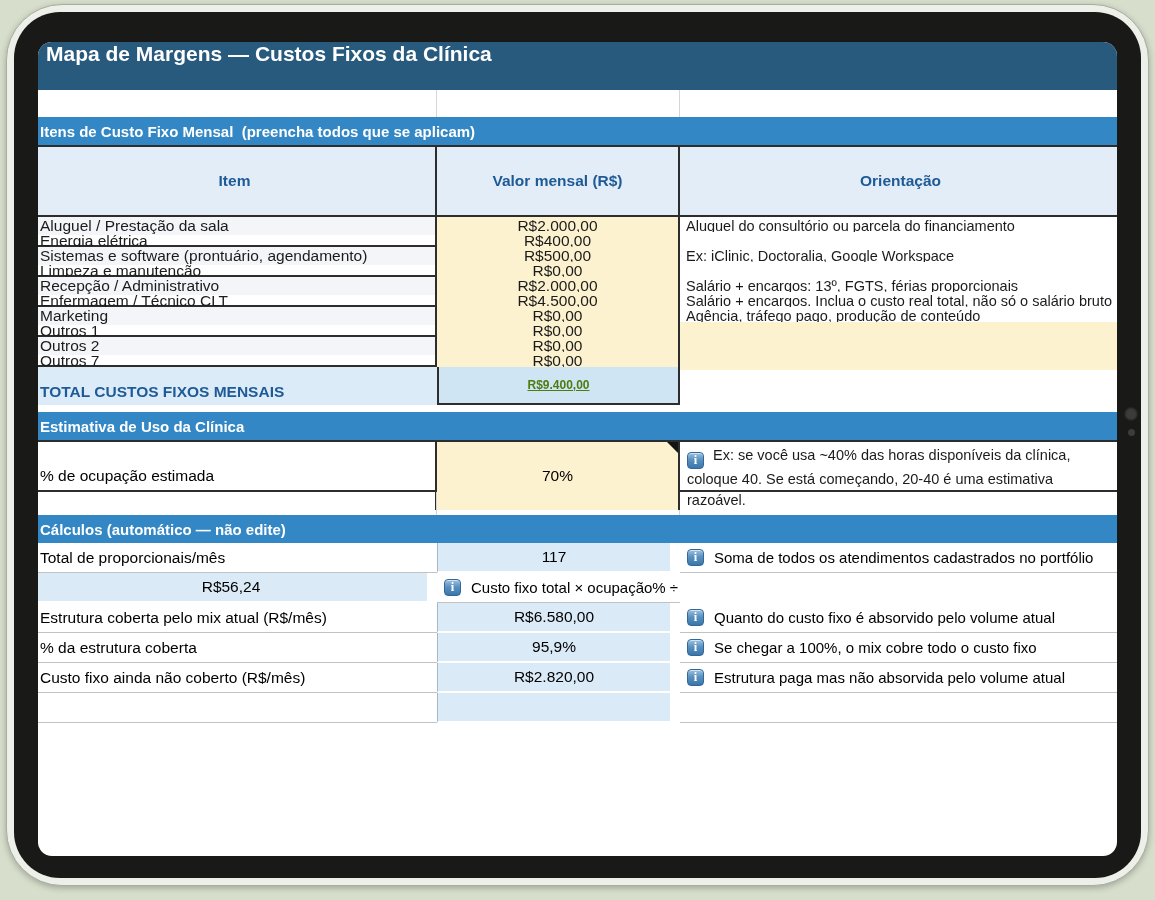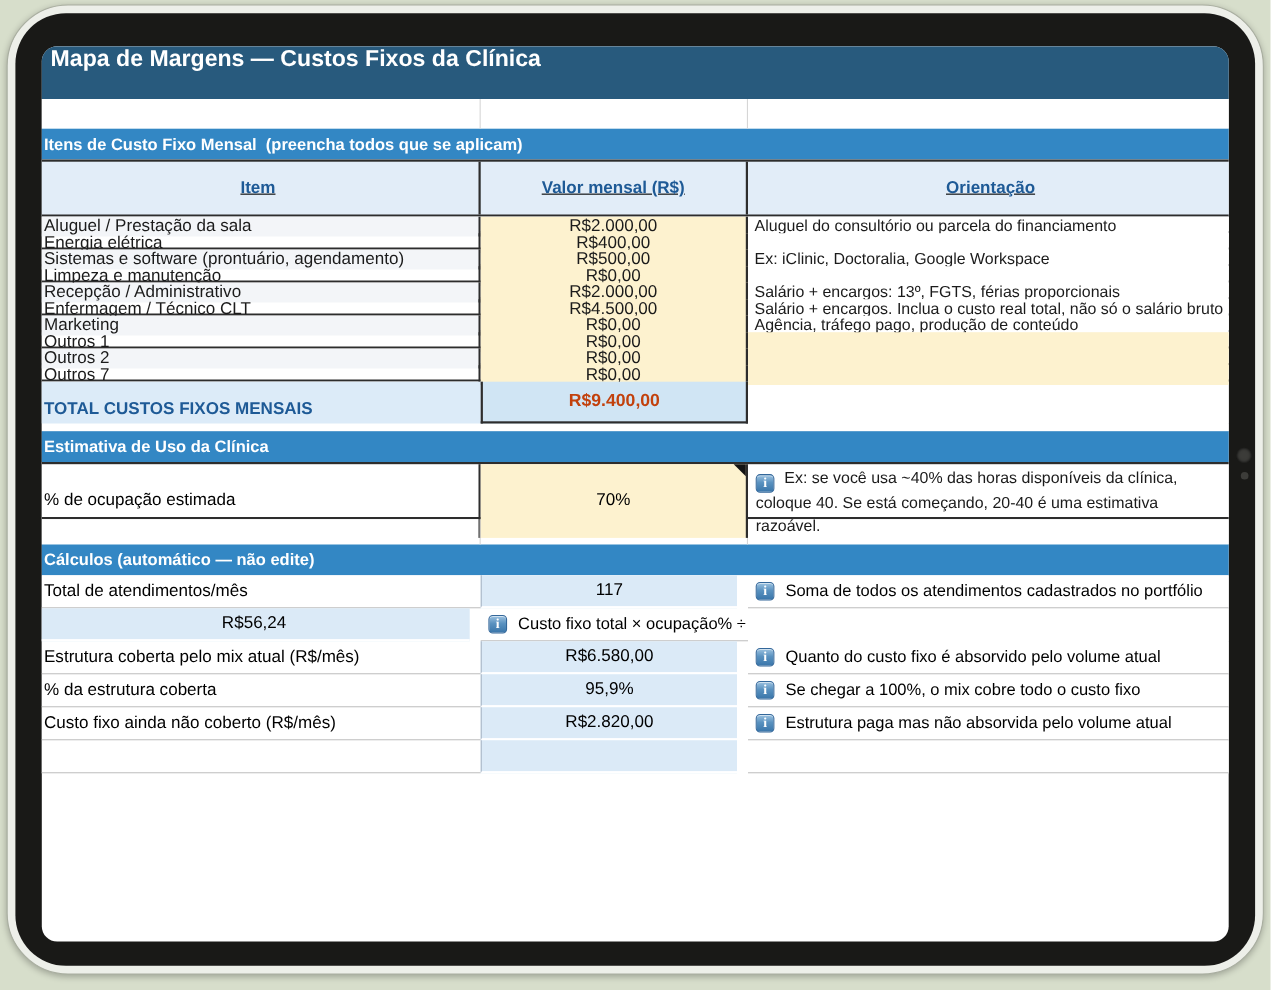--- a/index.html
+++ b/index.html
@@ -30,22 +30,22 @@
   .gap-row .gc { border-right:1px solid #d6d6d6; }
   .gap-row .gc:last-child { border-right:none; }
   .gap-plain { height:7px; background:#fff; }
   .gap-row.short { height:23px; }
 
   .sec-header { height:28px; background:#3387c4; color:#fff; font-weight:bold;
                 font-size:15px; display:flex; align-items:center; padding-left:6px;
                 white-space:pre-wrap; }
 
   
-  .thead { height:52px; background:#e2edf8; border-top:2px solid #2d2d2d;
-           border-bottom:2px solid #2d2d2d;text-decoration:underline; }
+  .thead { height:72px; background:#e2edf8; border-top:2px solid #2d2d2d;
+           border-bottom:2px solid #2d2d2d; }
   .thead .th { display:flex; align-items:center; justify-content:center;
                color:#1e5a96; font-weight:bold; font-size:15.5px;
                border-right:2px solid #2d2d2d; }
   .thead .th:last-child { border-right:none; }
 
   .fc-row { height:15px; border-bottom:2px solid #2d2d2d; background:#fff; }
   .fc-rows > div:nth-of-type(odd) .fc-item { background:#f3f5f8; }
   .fc-item { display:flex; align-items:center; padding-left:6px; font-size:15.5px;
              color:#1b1b1b; border-right:2px solid #2d2d2d; white-space:nowrap; overflow:hidden; }
   .fc-val { display:flex; align-items:center; justify-content:center; font-size:15.5px;
@@ -53,21 +53,21 @@
   .fc-guid { display:flex; align-items:center; padding-left:6px; font-size:14.5px;
              color:#1b1b1b; white-space:nowrap; overflow:hidden; background:#fff; }
   .fc-guid.g-edit { background:#fdf2cf; }
 
   
   .total-row { height:38px; background:#fff; }
   .total-label { background:#dcebf8; display:flex; align-items:flex-end;
                  padding:0 0 4px 6px; color:#1e5a96; font-weight:bold; font-size:15.5px; }
   .total-value { background:#d0e5f4; border:2px solid #2d2d2d; border-top:none;
                  display:flex; align-items:center; justify-content:center;
-                 color:#c2410c; font-weight:bold; font-size:16px; }
+                 color:#4d7c0f; font-weight:bold; font-size:12px;text-decoration:underline; }
 
   
   .occ-row { height:52px; border-top:2px solid #2d2d2d; border-bottom:2px solid #2d2d2d;
              background:#fff; }
   .occ-label { display:flex; align-items:center; padding-left:6px; font-size:15.5px;
                border-right:2px solid #2d2d2d; }
   .occ-val { background:#fdf2cf; display:flex; align-items:center; justify-content:center;
              font-size:15.5px; border-right:2px solid #2d2d2d; position:relative; }
   .corner-mark { position:absolute; top:0; right:0; width:0; height:0;
                  border-left:11px solid transparent; border-top:11px solid #141414; }
@@ -214,21 +214,21 @@
         <div class="gc"></div>
     </div>
 
     <div class="sec-header">
       <span>Cálculos (automático — não edite)</span>
     </div>
 
     <div class="calc-rows">
 
         <div class="calc-row grid3">
-          <div class="calc-label">Total de atendimentos/mês</div>
+          <div class="calc-label">Total de proporcionais/mês</div>
           <div class="calc-val">117</div>
           <div class="calc-note">
             <span class="info-icon">i</span>
             <span>Soma de todos os atendimentos cadastrados no portfólio</span>
           </div>
         </div>
 
         <div class="calc-row grid3">
           <div class="calc-val">R$56,24</div>
           <div class="calc-note">

